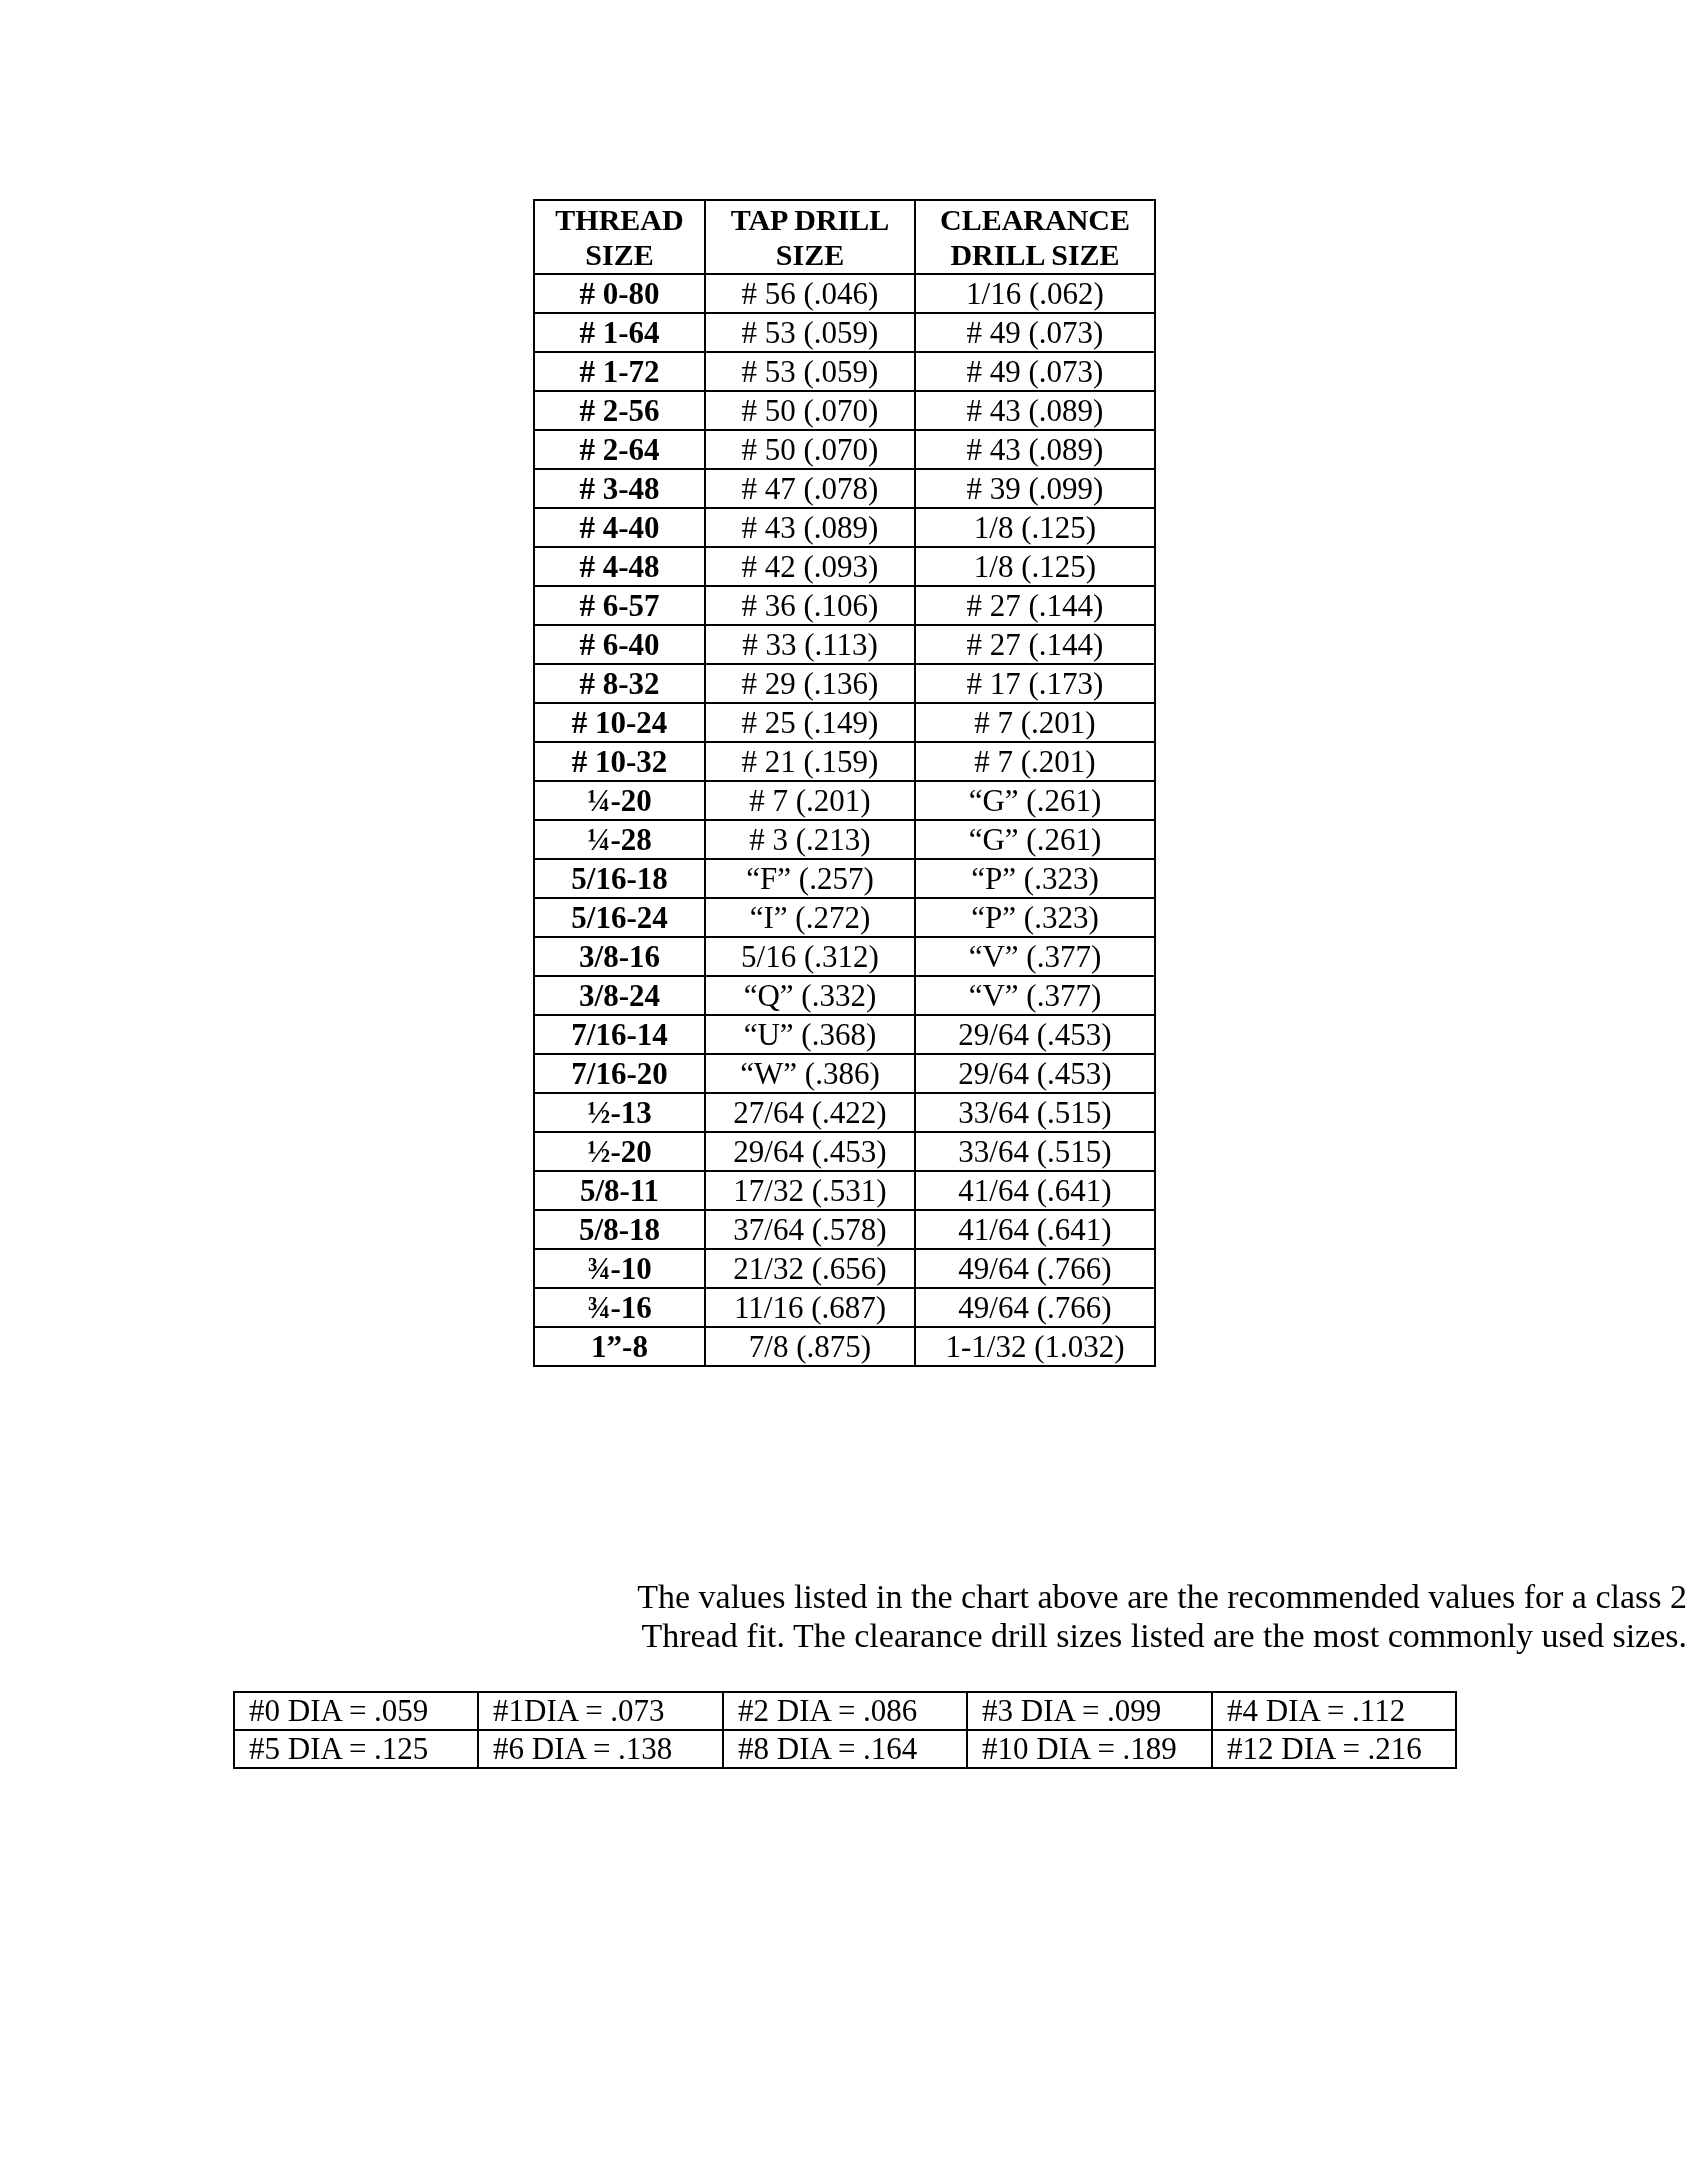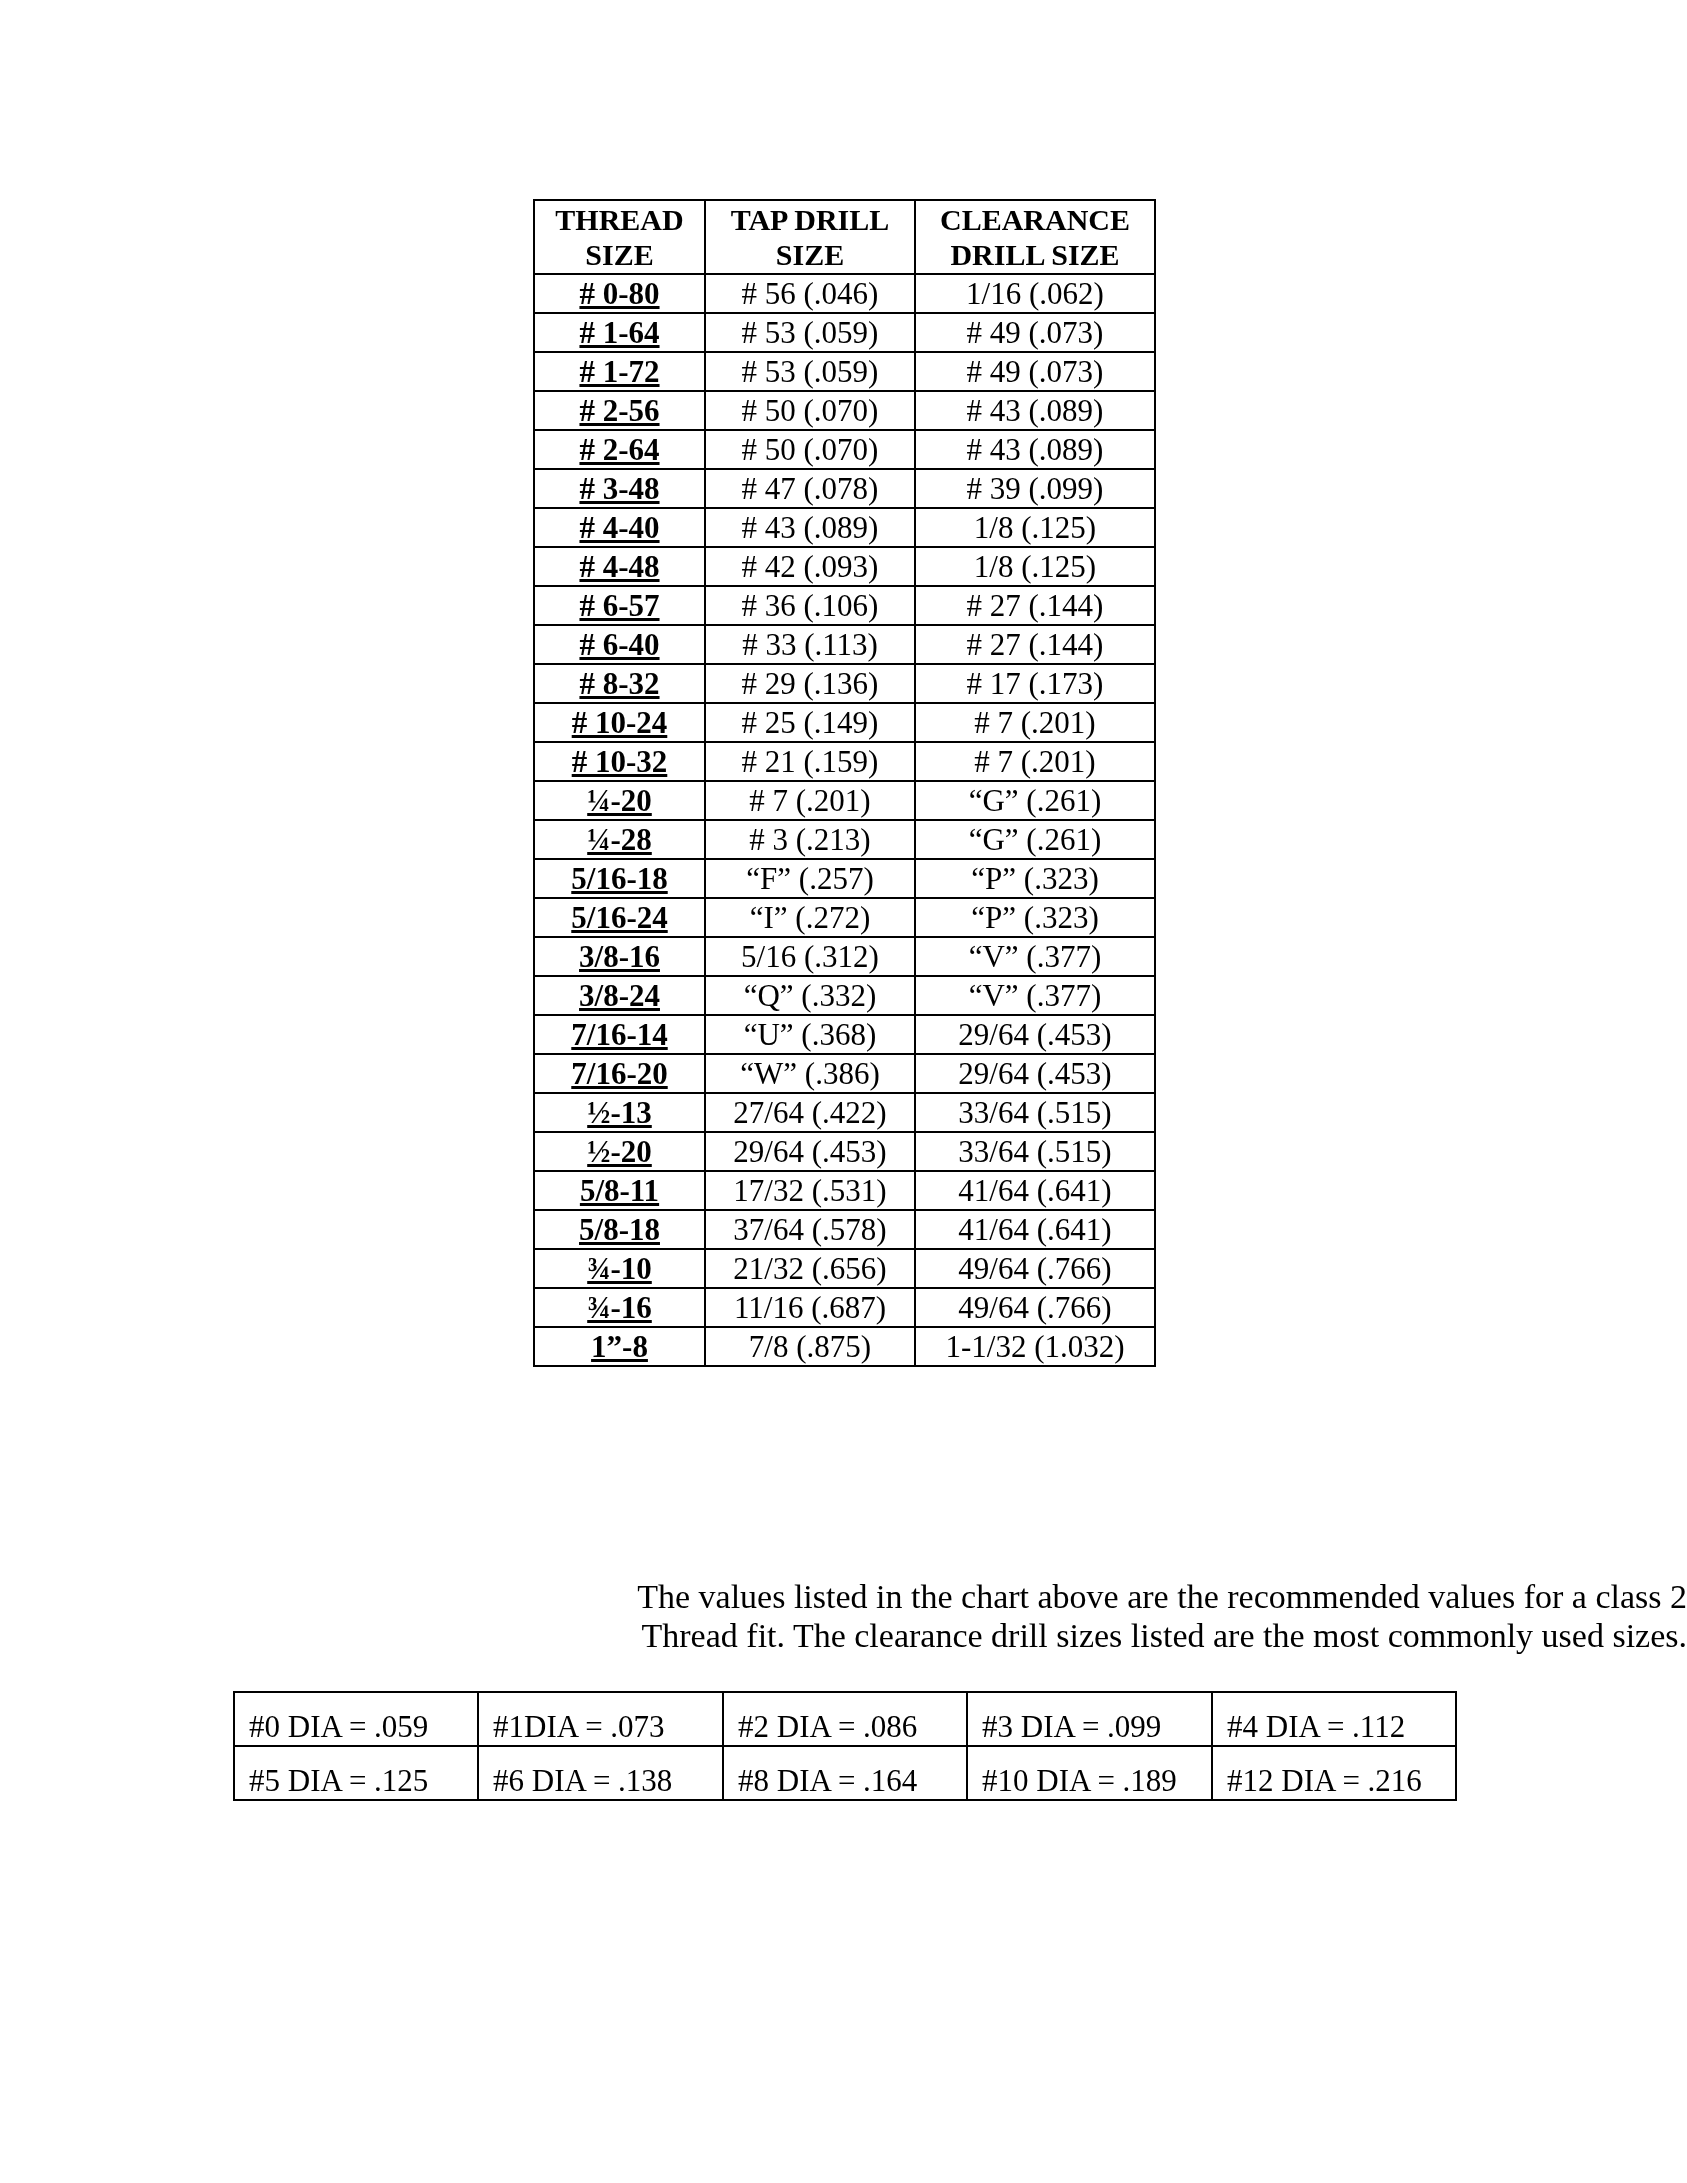--- a/index.html
+++ b/index.html
@@ -38,21 +38,20 @@
     line-height: 35px;
     white-space: pre-line;
   }
   table.main-table td {
     font-size: 31px;
     height: 37px;
     line-height: 37px;
   }
   table.main-table td:first-child {
     font-weight: bold;
-    text-decoration: underline;
   }
 
   
   .note {
     position: absolute;
     left: 0;
     top: 1577px;
     width: 1687px;
     text-align: right;
     font-size: 34px;
@@ -66,21 +65,21 @@
     top: 1691px;
     width: 1220px;
     border-collapse: collapse;
     table-layout: fixed;
   }
   table.dia-table td {
     border: 2.6px solid #000000;
     font-size: 31px;
     height: 36px;
     line-height: 36px;
-    padding: 16px 0 0 14px;
+    padding: 0 0 0 14px;
     text-align: left;
     vertical-align: middle;
     overflow: hidden;
     margin-left: 33px;
   }
 </style>
 </head>
 <body>
 
 <table class="main-table">

